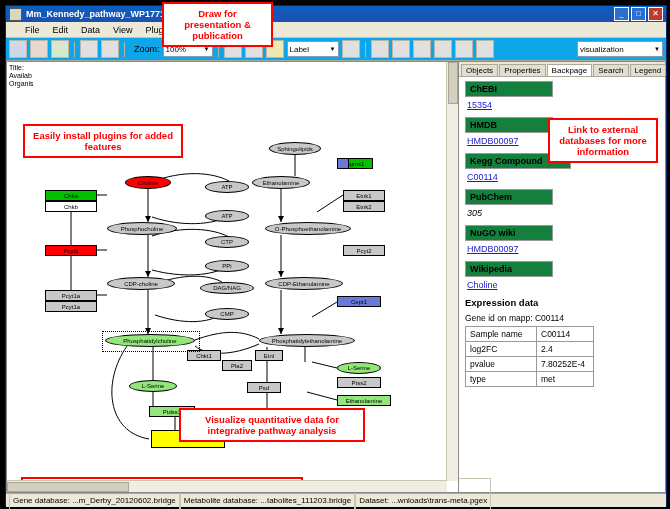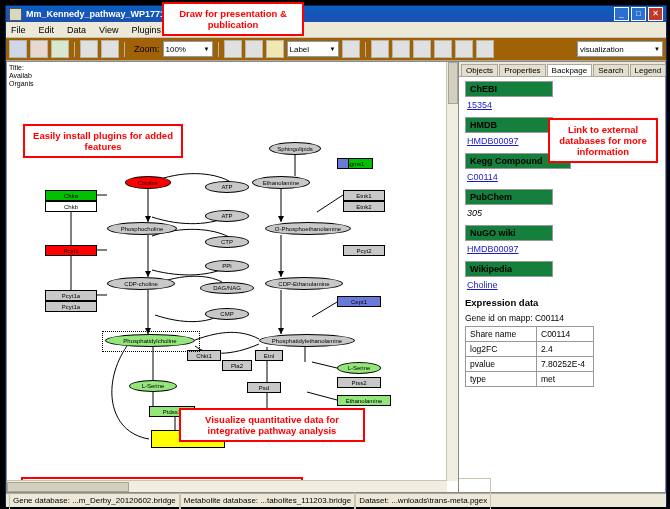--- a/index.html
+++ b/index.html
@@ -7,24 +7,24 @@
        font-family:"Liberation Sans", sans-serif;font-size:9px;color:#000;}
   .app{position:absolute;left:5px;top:5px;width:660px;height:499px;background:#ece9d8;border:1px solid #0a246a;}
   
   .titlebar{height:16px;background:linear-gradient(#0a5fc0,#1d4fb0);display:flex;align-items:center;padding:0 3px;}
   .titlebar .tb-icon{width:11px;height:11px;background:#d8d8c0;border:1px solid #555;margin-right:4px;}
   .titlebar .tb-text{color:#fff;font-size:9px;font-weight:bold;flex:1;overflow:hidden;white-space:nowrap;}
   .tb-btns{display:flex;gap:2px;}
   .tb-btn{width:13px;height:12px;background:#2b6fd0;border:1px solid #fff;color:#fff;font-size:8px;line-height:11px;text-align:center;}
   .tb-btn.close{background:#c03a2b;}
   
-  .menubar{height:15px;background:#ece9d8;border-bottom:1px solid #c8c4b0;display:flex;align-items:center;padding-left:3px;gap:9px;font-size:9px;}
+  .menubar{height:15px;background:#ece9d8;border-bottom:1px solid #c8c4b0;display:flex;align-items:center;padding-left:17px;gap:9px;font-size:9px;}
   .menubar span{padding:1px 2px;}
   
-  .toolbar{height:22px;background:#a16207;border-bottom:1px solid #aca899;display:flex;align-items:center;padding:0 3px;gap:3px;}
+  .toolbar{height:22px;background:#0ea5e9;border-bottom:1px solid #aca899;display:flex;align-items:center;padding:0 3px;gap:3px;}
   .tbtn{width:16px;height:16px;border:1px solid #b9b5a6;background:#f3f1e6;display:inline-block;}
   .tbtn.c1{background:#cfd8e8;}.tbtn.c2{background:#e8d8cf;}.tbtn.c3{background:#d8e8cf;}
   .tbtn.c4{background:#f0e8b0;}.tbtn.c5{background:#e0e0e0;}
   .sep{width:1px;height:15px;background:#b9b5a6;margin:0 2px;}
   .zoomlabel{font-size:9px;margin-left:4px;}
   .combo{height:14px;border:1px solid #7f9db9;background:#fff;font-size:8px;display:inline-flex;align-items:center;padding:0 2px;}
   .combo .arr{margin-left:auto;font-size:6px;}
   .right-combo{margin-left:auto;width:80px;}
   
   .content{display:flex;height:calc(100% - 16px - 15px - 22px - 14px);}
@@ -334,21 +334,21 @@
         <a class="lnk" href="#">HMDB00097</a>
 
         <div class="sec">Wikipedia</div>
         <a class="lnk" href="#">Choline</a>
 
         <div class="exprhdr">Expression data</div>
         <div class="geneid">Gene id on mapp: C00114</div>
         <table class="expr">
           <tbody>
               <tr>
-            <td class="k">Share name</td>
+            <td class="k">Sample name</td>
             <td class="v">C00114</td>
           </tr>
           <tr>
             <td class="k">log2FC</td>
             <td class="v">2.4</td>
           </tr>
           <tr>
             <td class="k">pvalue</td>
             <td class="v">7.80252E-4</td>
           </tr>
@@ -362,14 +362,14 @@
     </div>
   </div>
 
   <div class="statusbar">
     <span class="cell">Gene database: ...m_Derby_20120602.bridge</span>
     <span class="cell">Metabolite database: ...tabolites_111203.bridge</span>
     <span class="cell">Dataset: ...wnloads\trans-meta.pgex</span>
   </div>
 </div>
 
-<div class="callout" style="position:absolute;left:162px;top:2px;width:142px;">Draw for presentation &amp; publication</div>
+<div class="callout" style="position:absolute;left:162px;top:2px;width:111px;">Draw for presentation &amp; publication</div>
 <div class="callout" style="position:absolute;left:548px;top:118px;width:110px;">Link  to external databases  for more information</div>
 
 </body></html>

